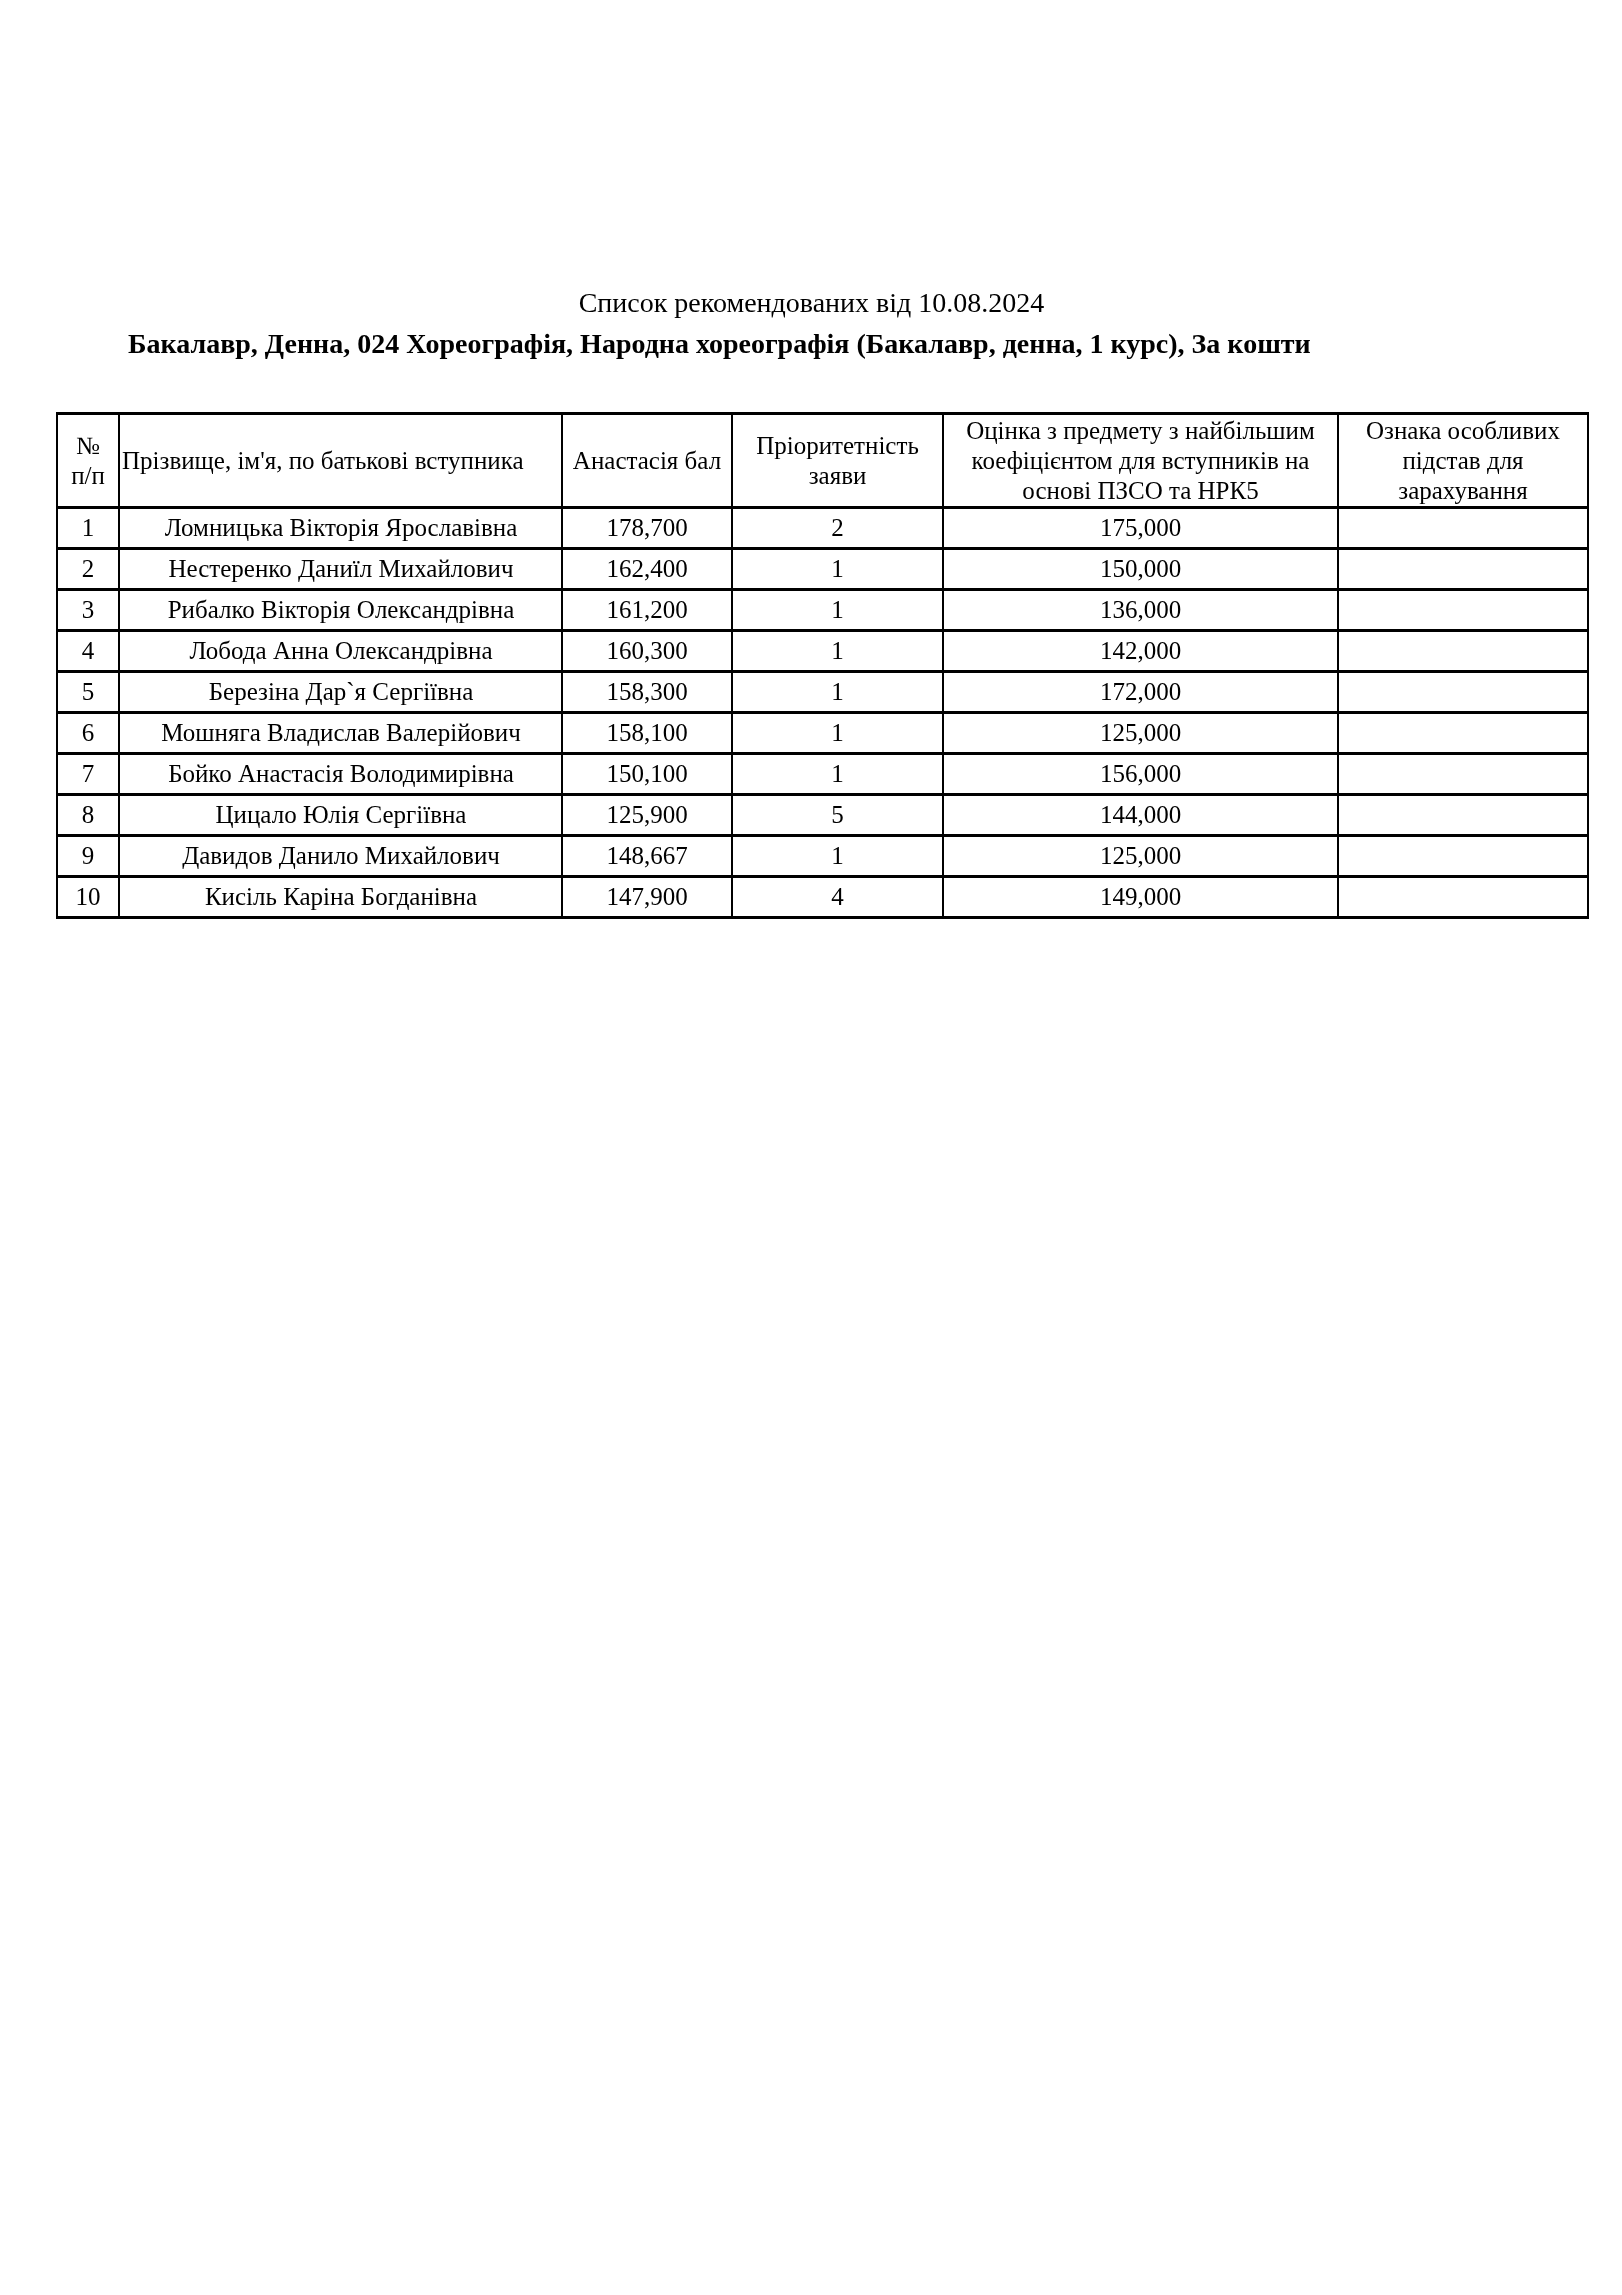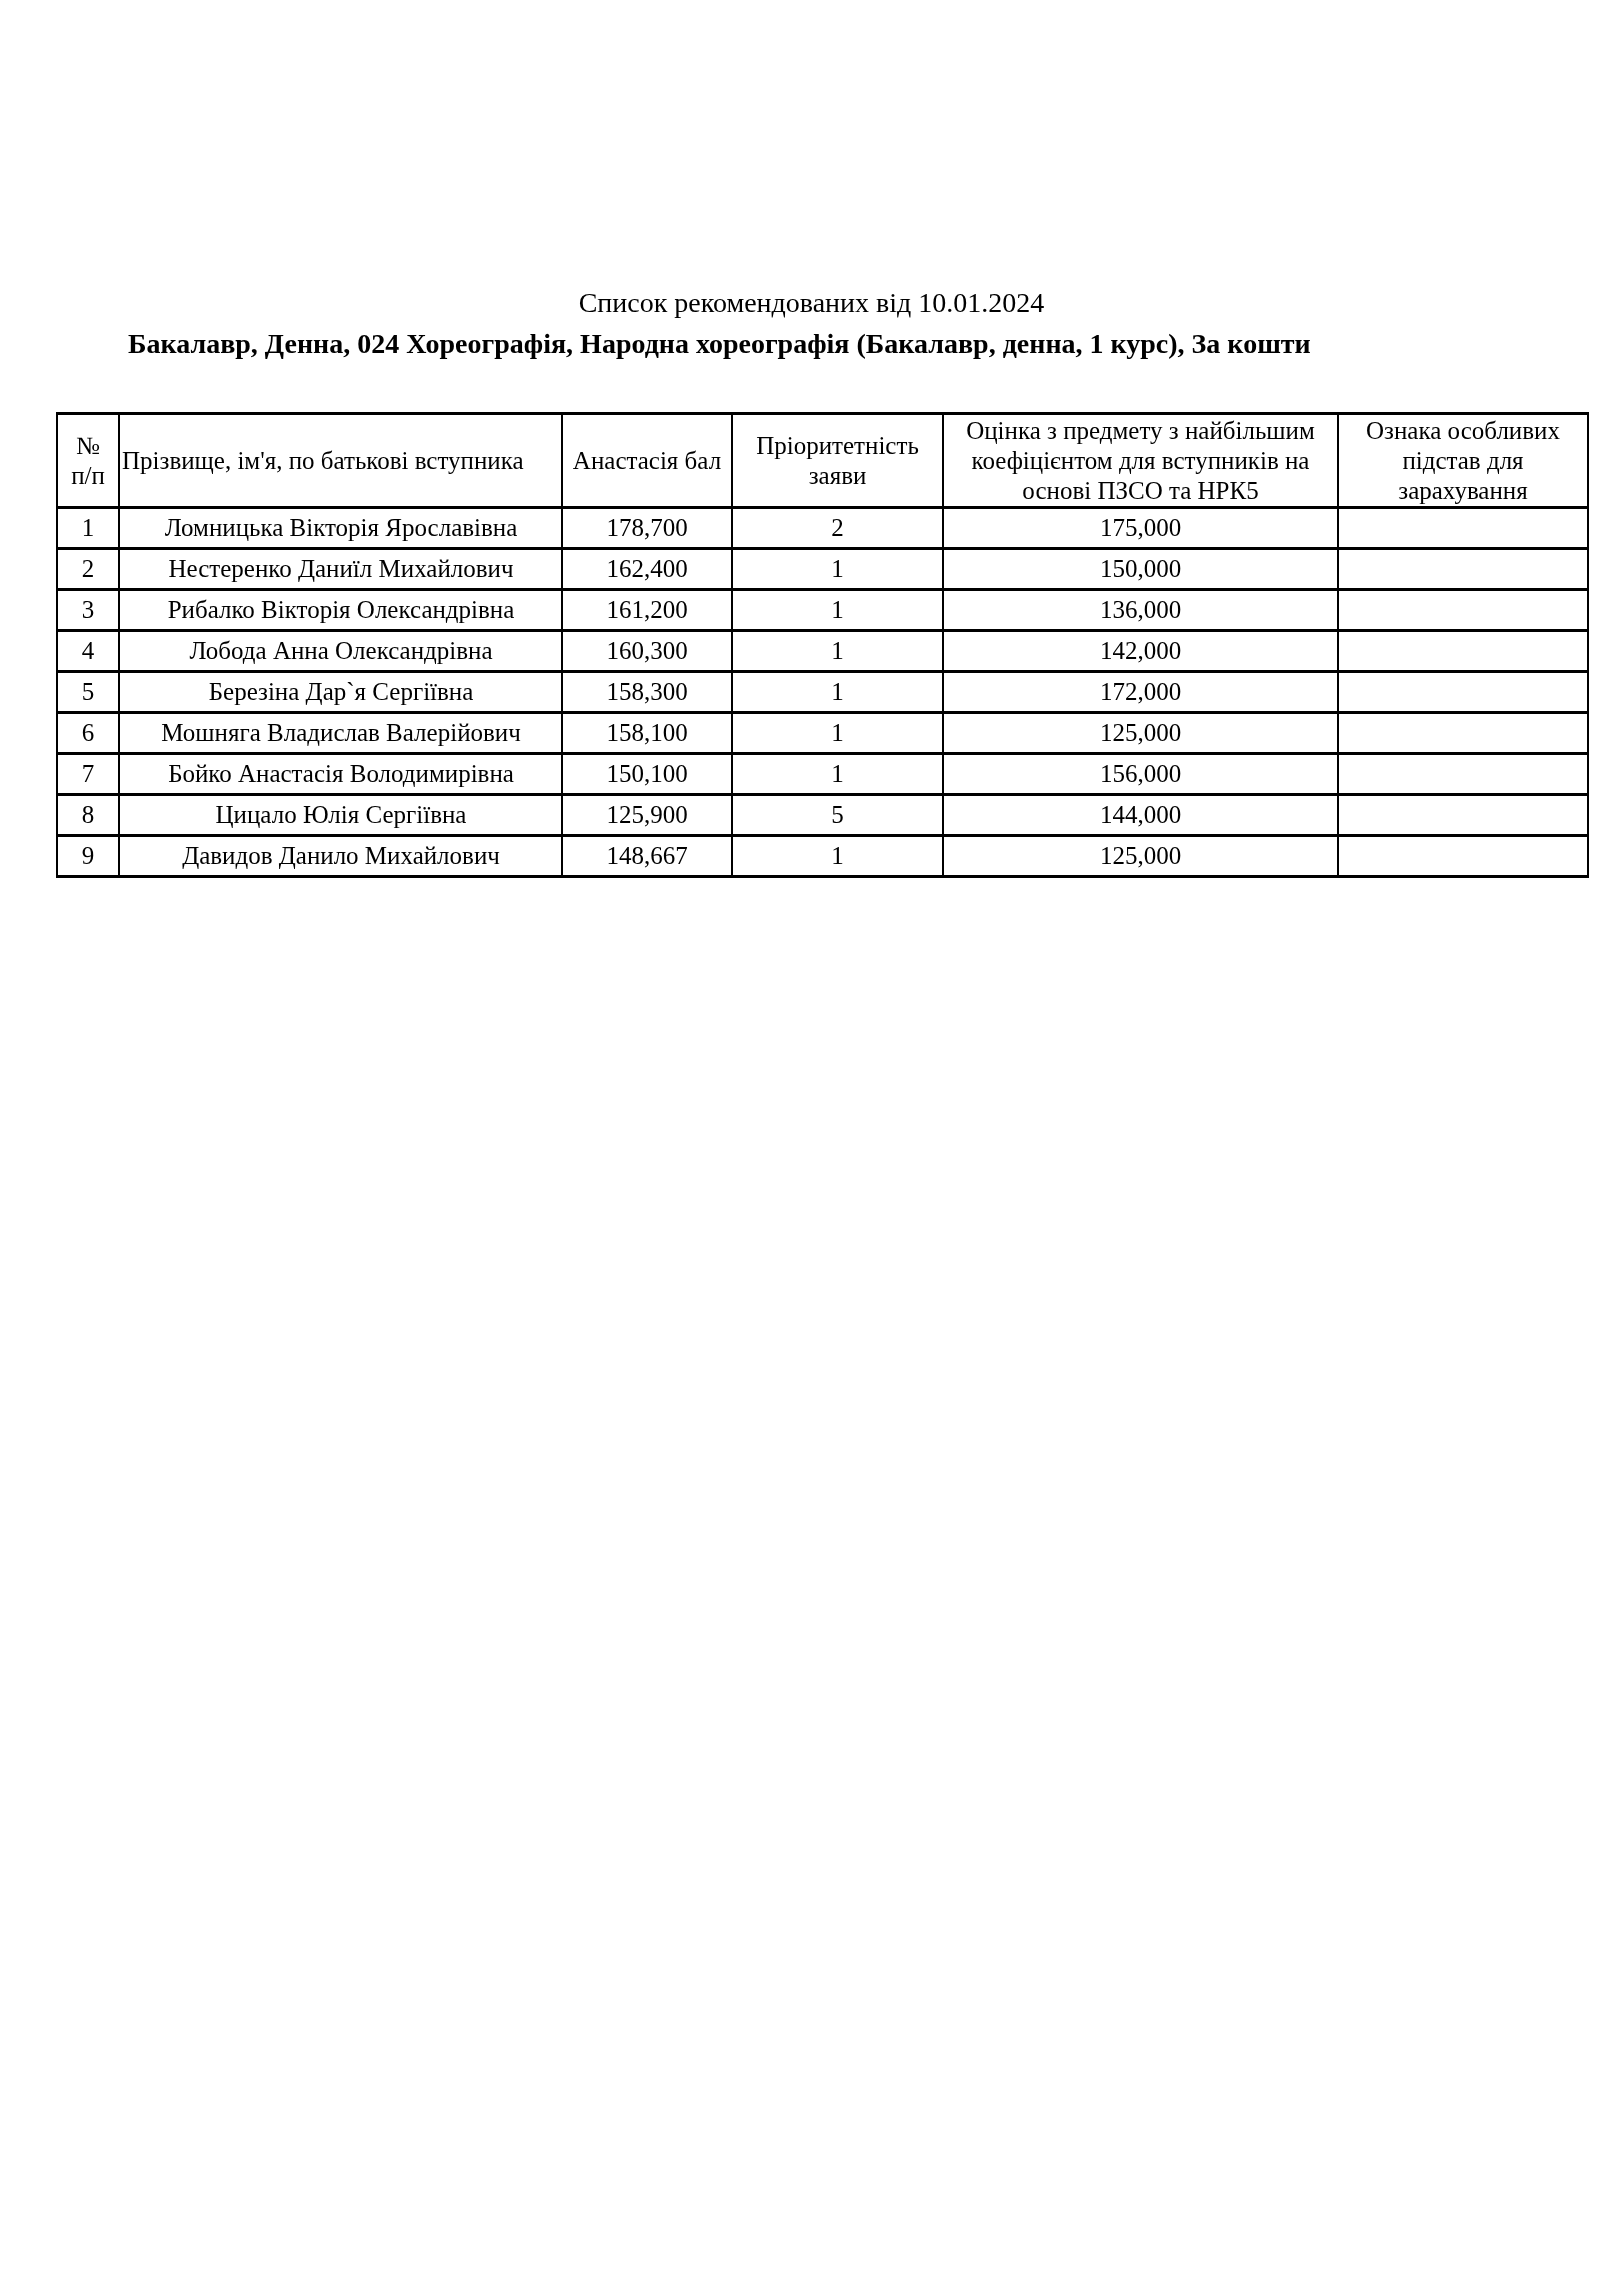--- a/index.html
+++ b/index.html
@@ -86,21 +86,21 @@
     text-align: center;
     padding-left: 1px;
     white-space: nowrap;
   }
 </style>
 </head>
 <body>
 
 <div class="page">
 
-  <div class="doc-title">Список рекомендованих від 10.01.2024</div>
+  <div class="doc-title">Список рекомендованих від 10.08.2024</div>
 
   <div class="doc-subtitle">
     <div class="line1">Бакалавр, Денна, 024 Хореографія, Народна хореографія (Бакалавр, денна, 1 курс), За кошти</div>
   </div>
 
   <table class="rec-table">
     <colgroup>
         <col style="width: 62px;">
         <col style="width: 443px;">
         <col style="width: 170px;">
@@ -185,17 +185,25 @@
           <td></td>
         </tr>
         <tr>
           <td>9</td>
           <td class="cell-name">Давидов Данило Михайлович</td>
           <td>148,667</td>
           <td>1</td>
           <td>125,000</td>
           <td></td>
         </tr>
+        <tr>
+          <td>10</td>
+          <td class="cell-name">Кисіль Каріна Богданівна</td>
+          <td>147,900</td>
+          <td>4</td>
+          <td>149,000</td>
+          <td></td>
+        </tr>
       </tbody>
   </table>
 
 </div>
 
 
 </body></html>

